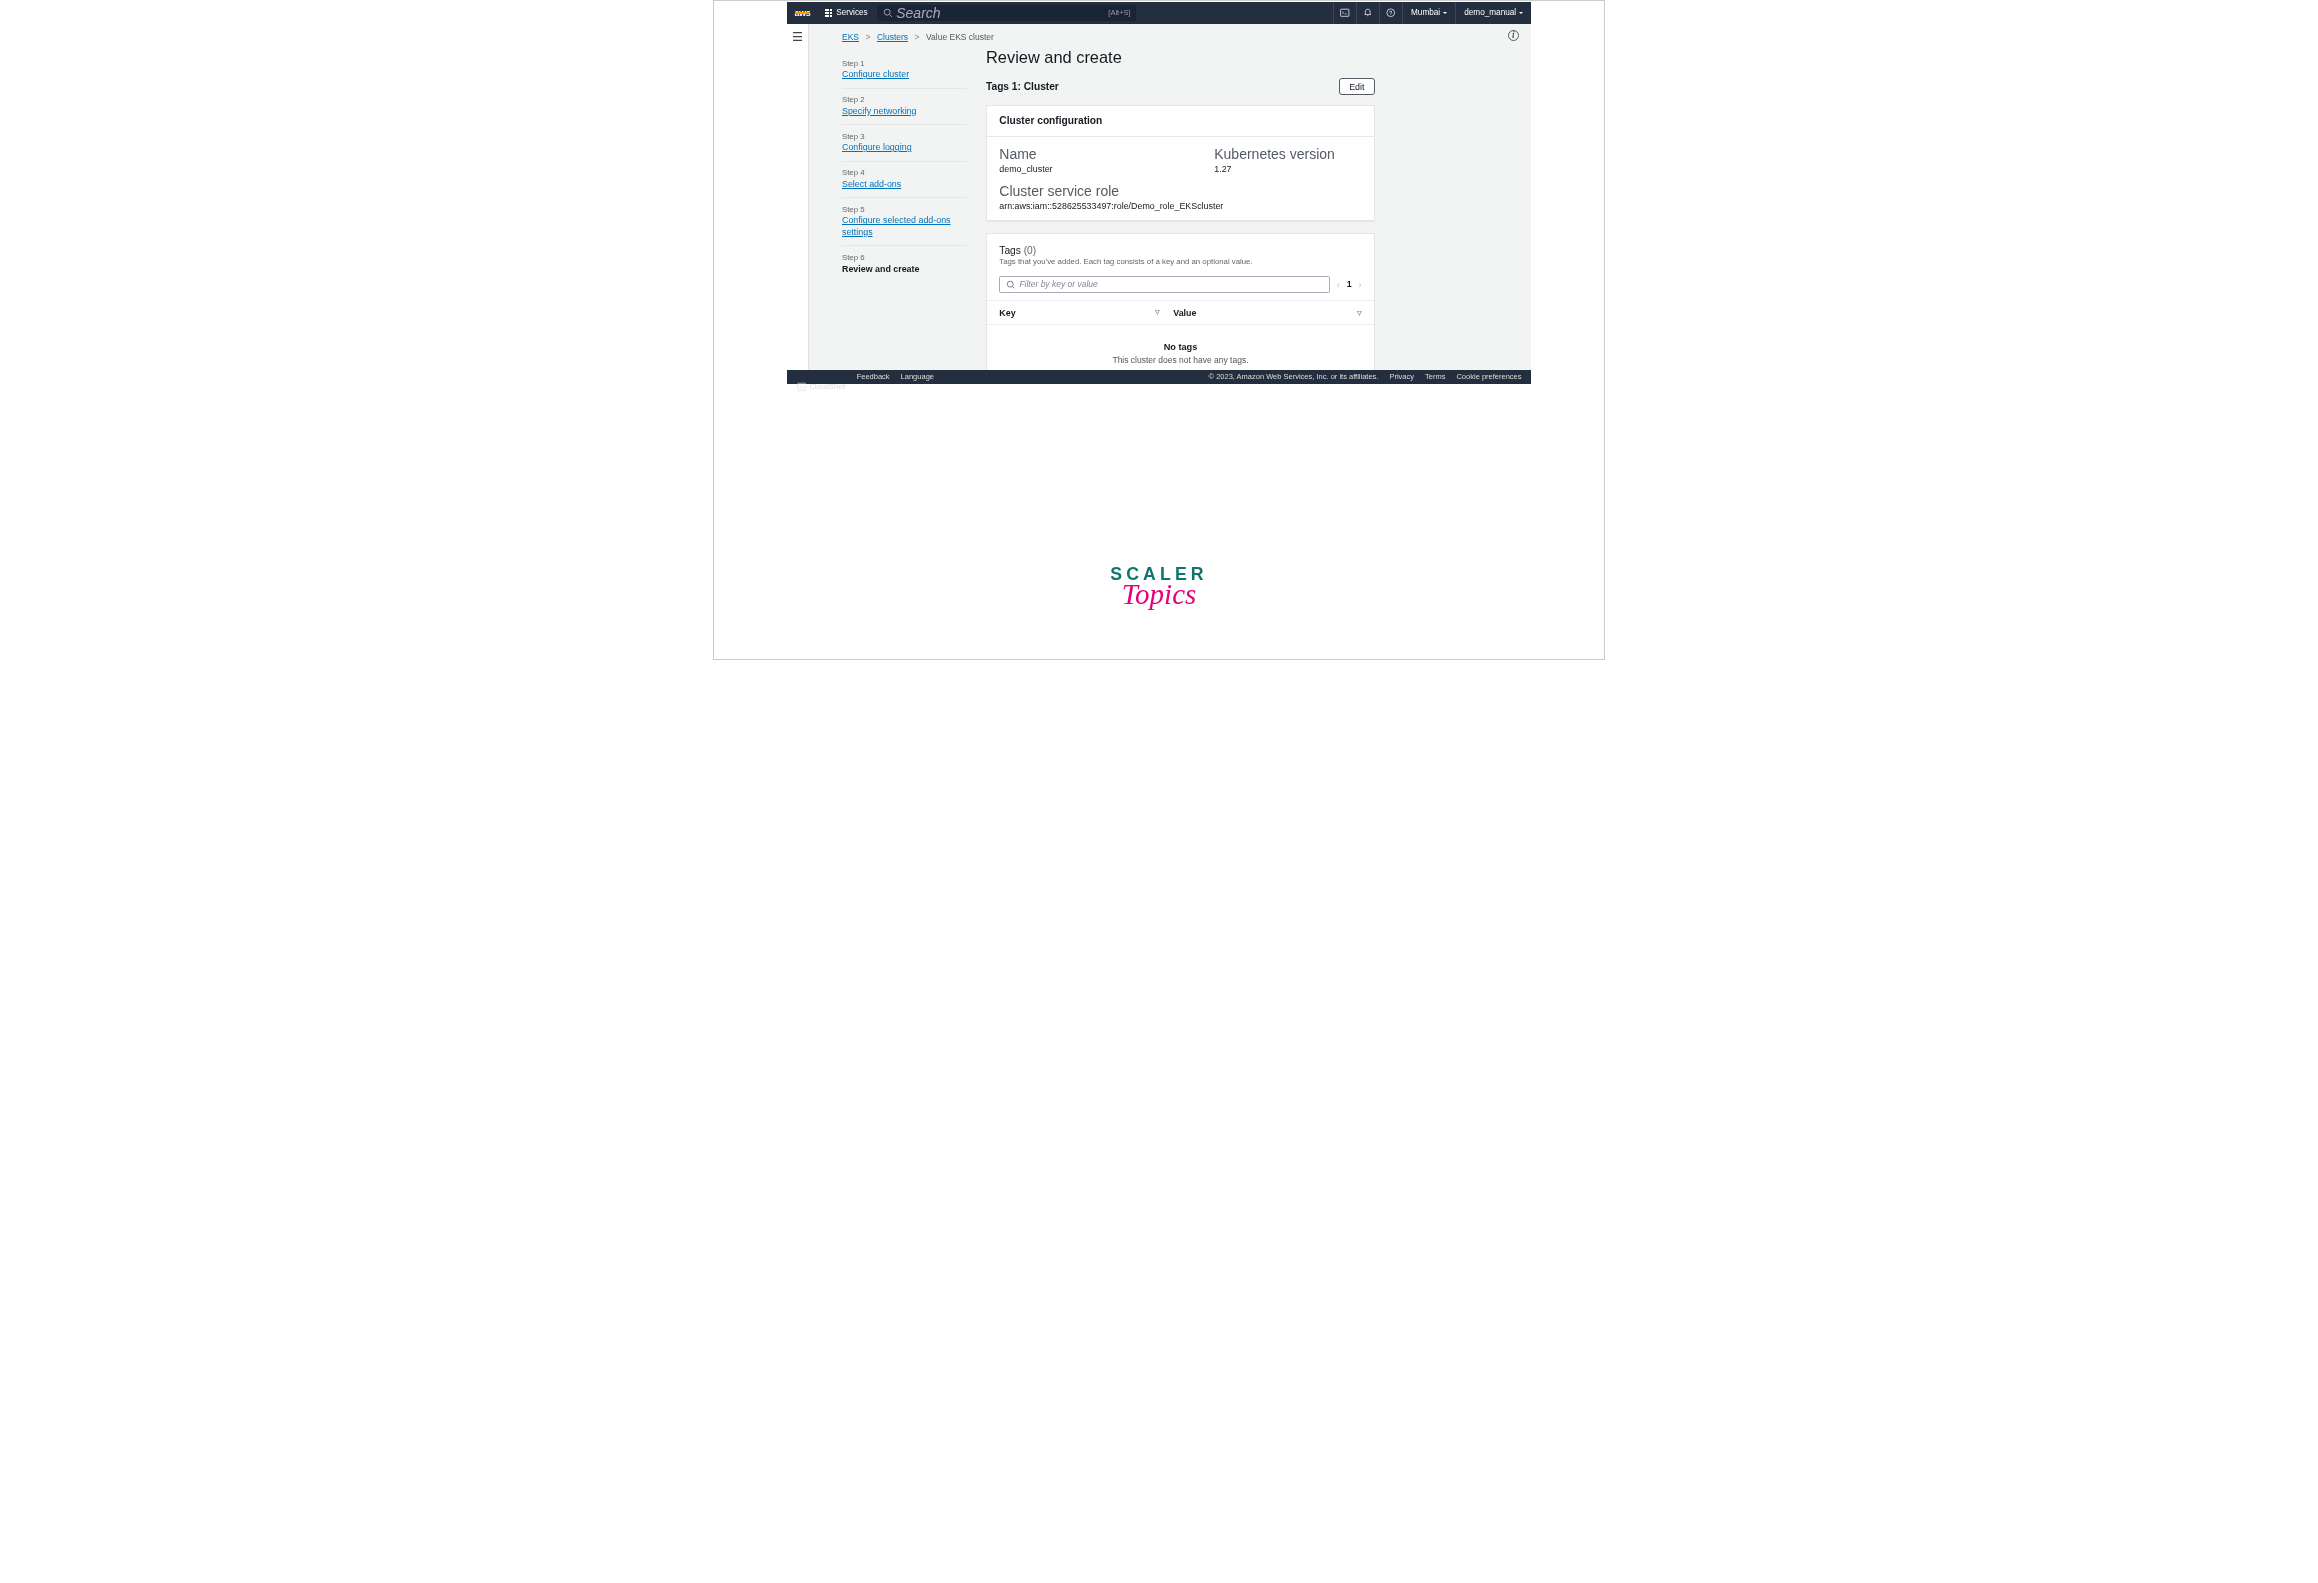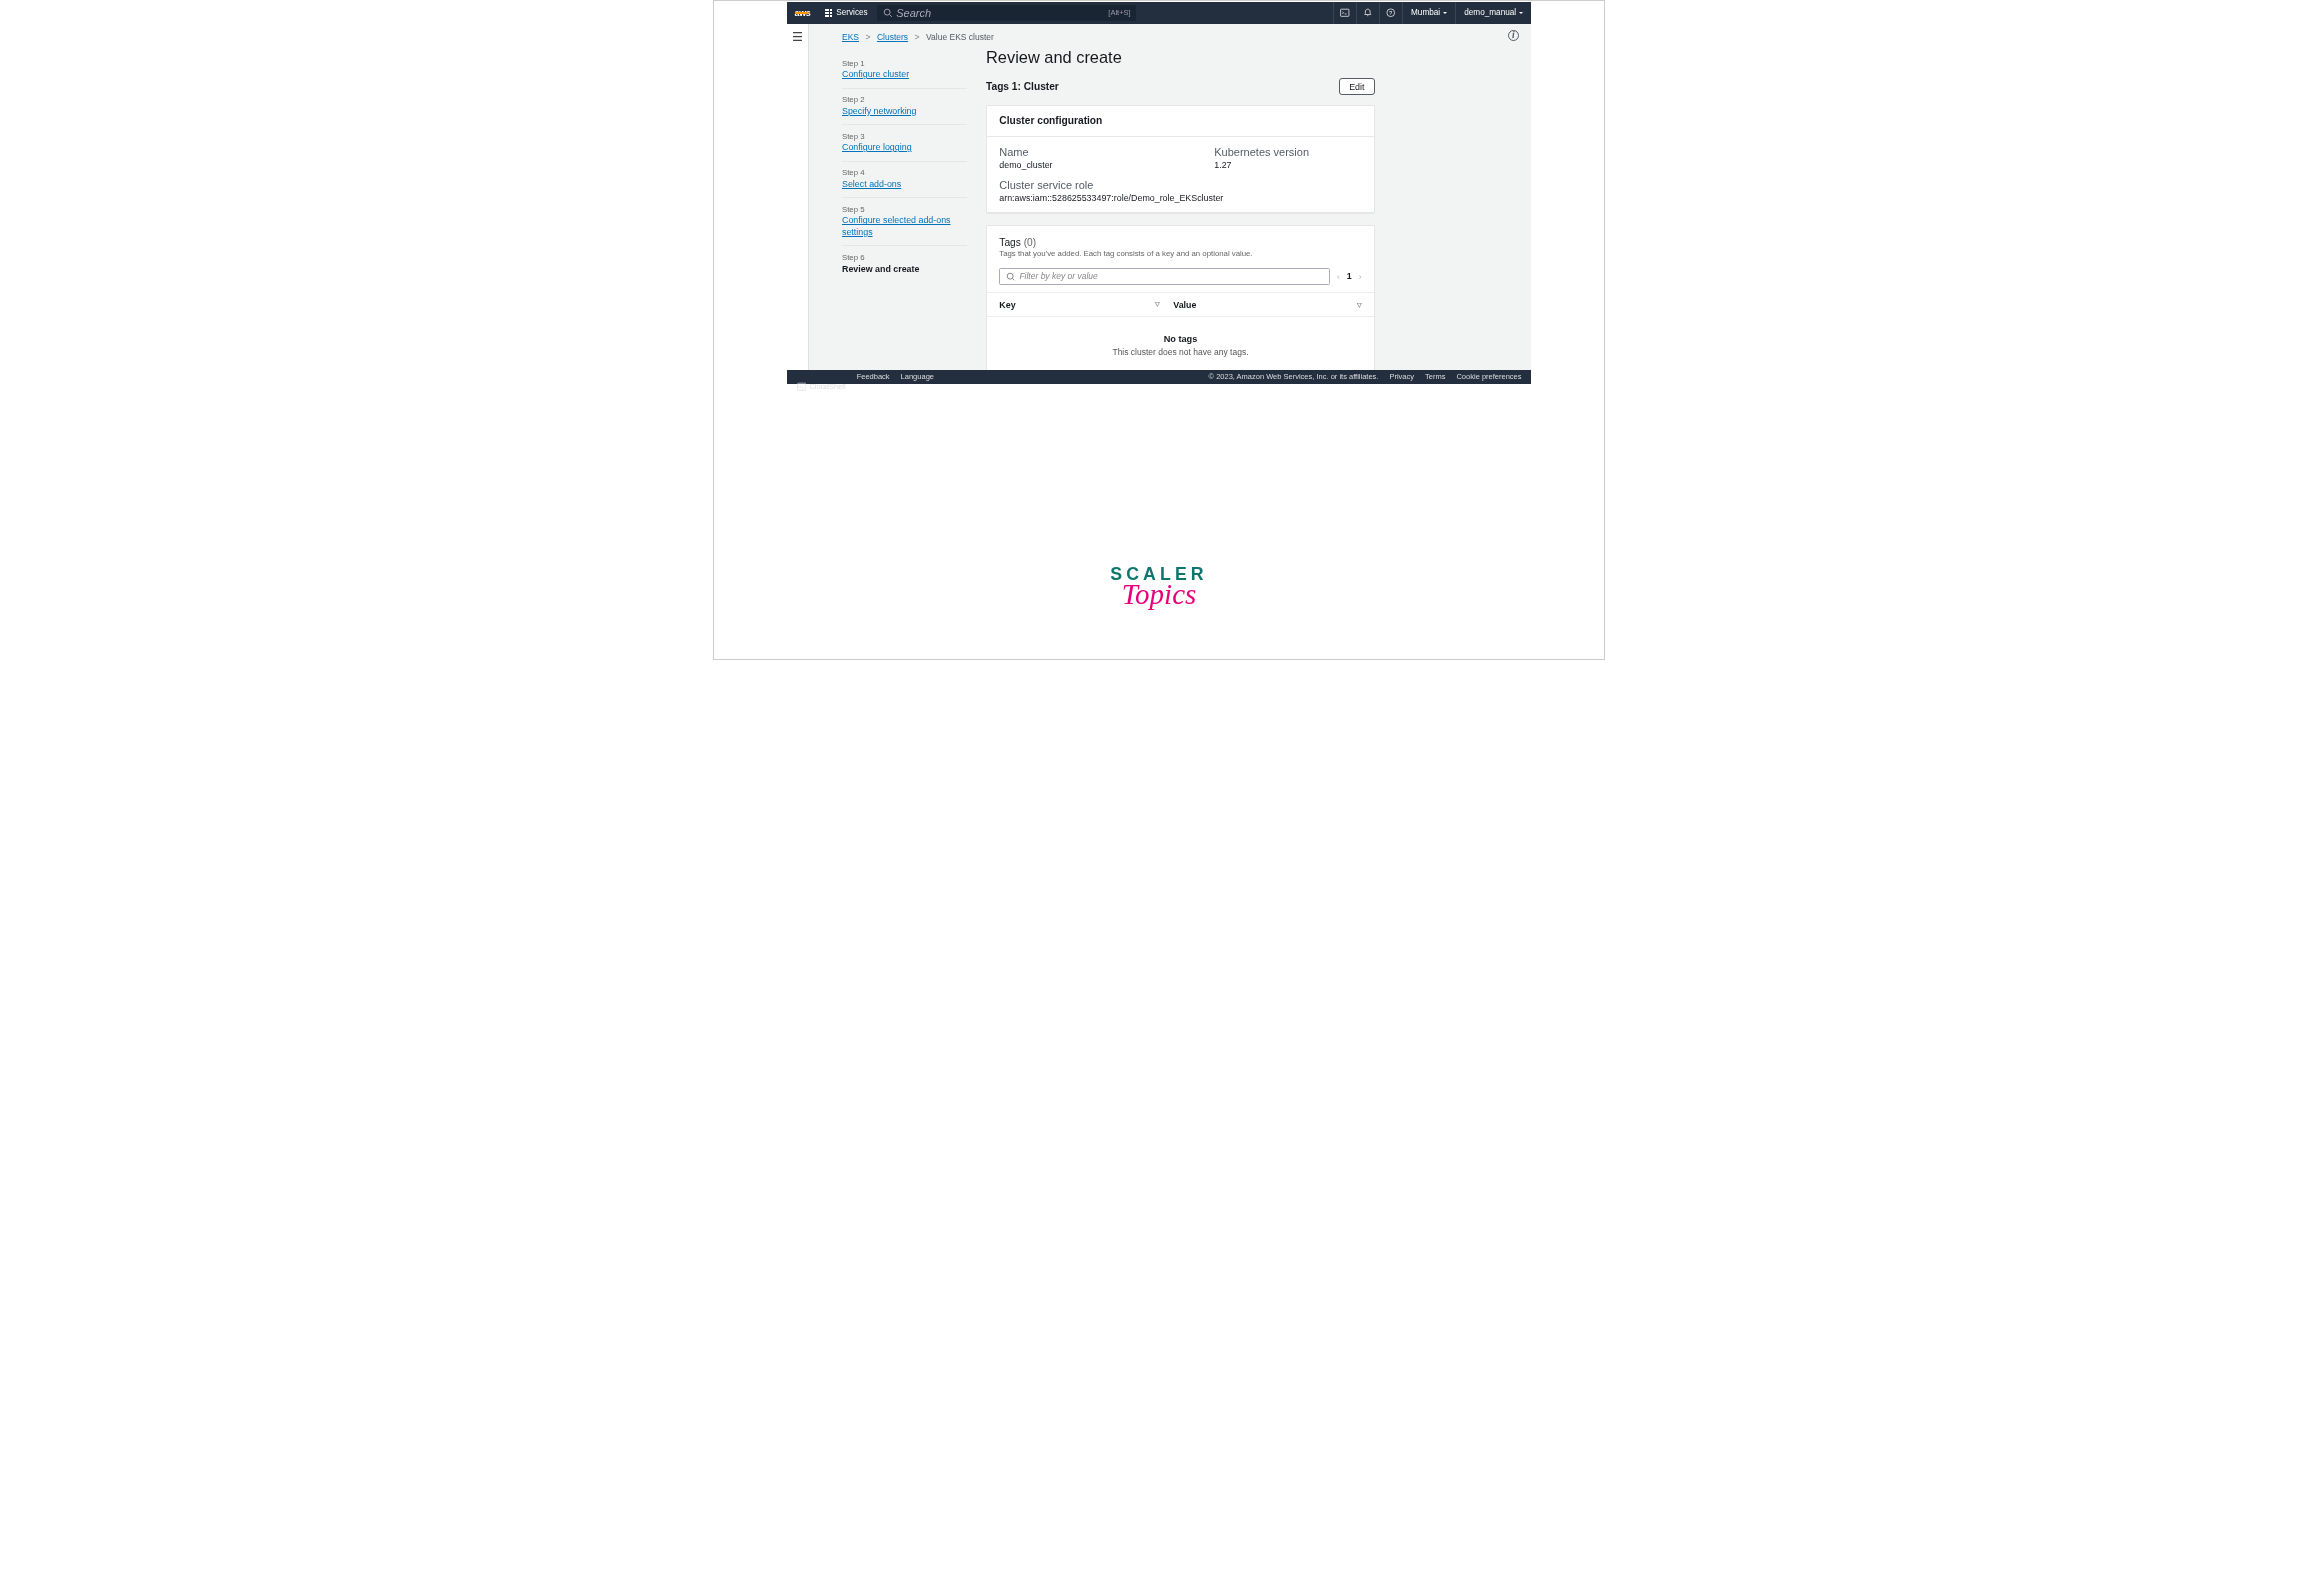--- a/index.html
+++ b/index.html
@@ -9,21 +9,21 @@
 
   
   .topnav { height: 22.5px; background: #232f3e; color: #fff; display: flex; align-items: center; font-size: 8.2px; }
   .aws-logo { width: 31px; text-align: center; font-weight: bold; font-size: 8.9px; color: #fff; position: relative; }
   .aws-logo span { letter-spacing: -0.3px; }
   .aws-logo::after { content: ""; display: block; position: absolute; bottom: 4.1px; left: 8.2px; width: 13.6px; height: 1.4px; background: #ff9900; border-radius: 1.4px; }
   .services-btn { display: flex; align-items: center; padding: 0 6.8px; height: 100%; gap: 4.1px; cursor: pointer; }
   .grid-icon { display: grid; grid-template-columns: repeat(3, 2px); grid-template-rows: repeat(3, 2px); gap: 0.7px; }
   .grid-icon > div { background: #fff; }
   .search-wrap { display: flex; align-items: center; background: #1a2533; height: 16.4px; margin-left: 2.7px; border-radius: 1.4px; width: 259px; padding: 0 5.5px; gap: 4.1px; }
-  .search-wrap input { background: transparent; border: none; color: #fff; font-size: 11px; flex: 1; outline: none; font-style: italic; }
+  .search-wrap input { background: transparent; border: none; color: #fff; font-size: 14px; flex: 1; outline: none; font-style: italic; }
   .search-wrap input::placeholder { color: #aab; font-style: italic; }
   .kbd { color: #99a; font-size: 7.5px; }
   .topnav-right { margin-left: auto; display: flex; align-items: center; height: 100%; }
   .topnav-icon { width: 23px; height: 100%; display: flex; align-items: center; justify-content: center; cursor: pointer; border-left: 0.7px solid #3a4553; }
   .region-btn, .user-btn { padding: 0 8.2px; height: 100%; display: flex; align-items: center; gap: 2.7px; cursor: pointer; border-left: 0.7px solid #3a4553; font-size: 8.2px; }
   .caret-down { width: 0; height: 0; border-left: 2.7px solid transparent; border-right: 2.7px solid transparent; border-top: 2.7px solid #fff; }
 
   
   .fake-scroll { position: absolute; right: 0; top: 22.5px; bottom: 13.6px; width: 8.2px; background: #f1f1f1; }
   .fake-scroll-thumb { position: absolute; top: 0; width: 100%; height: 95px; background: #c1c1c1; border-radius: 1.4px; }
@@ -56,21 +56,21 @@
   .section-head { display: flex; align-items: center; justify-content: space-between; margin-bottom: 9.5px; }
   .section-head h2 { font-size: 10.2px; font-weight: bold; color: #16191f; }
   .edit-btn { background: #fff; border: 0.7px solid #545b64; border-radius: 3px; padding: 2.7px 9.5px; font-size: 8.9px; cursor: pointer; color: #16191f; }
 
   .panel { background: #fff; border: 0.7px solid #e5e5e5; border-radius: 1.4px; margin-bottom: 12.3px; box-shadow: 0 0.7px 0.7px rgba(0,0,0,0.05); }
   .panel-header { padding: 9.5px 12.3px; border-bottom: 0.7px solid #e8e8e8; font-size: 10.2px; font-weight: 600; color: #16191f; }
   .panel-body { padding: 9.5px 12.3px; }
   .kv-row { display: flex; gap: 41px; margin-bottom: 9.5px; }
   .kv-row:last-child { margin-bottom: 0; }
   .kv { }
-  .kv-label { font-size: 11px; color: #545b64; margin-bottom: 1.4px; }
+  .kv-label { font-size: 14px; color: #545b64; margin-bottom: 1.4px; }
   .kv-value { font-size: 8.9px; color: #16191f; }
 
   .tags-header { padding: 9.5px 12.3px 2.7px 12.3px; }
   .tags-title { font-size: 10.2px; color: #16191f; }
   .tags-count { color: #666; font-weight: 400; }
   .tags-desc { font-size: 7.8px; color: #666; margin-top: 1.4px; }
   .tags-controls { display: flex; align-items: center; gap: 6.8px; padding: 6.8px 12.3px; }
   .filter-box { flex: 1; display: flex; align-items: center; border: 0.7px solid #aab; border-radius: 1.4px; padding: 2.7px 5.5px; gap: 4.1px; }
   .filter-box input { border: none; outline: none; font-size: 8.5px; flex: 1; font-style: italic; }
   .filter-box input::placeholder { color: #888; font-style: italic; }

